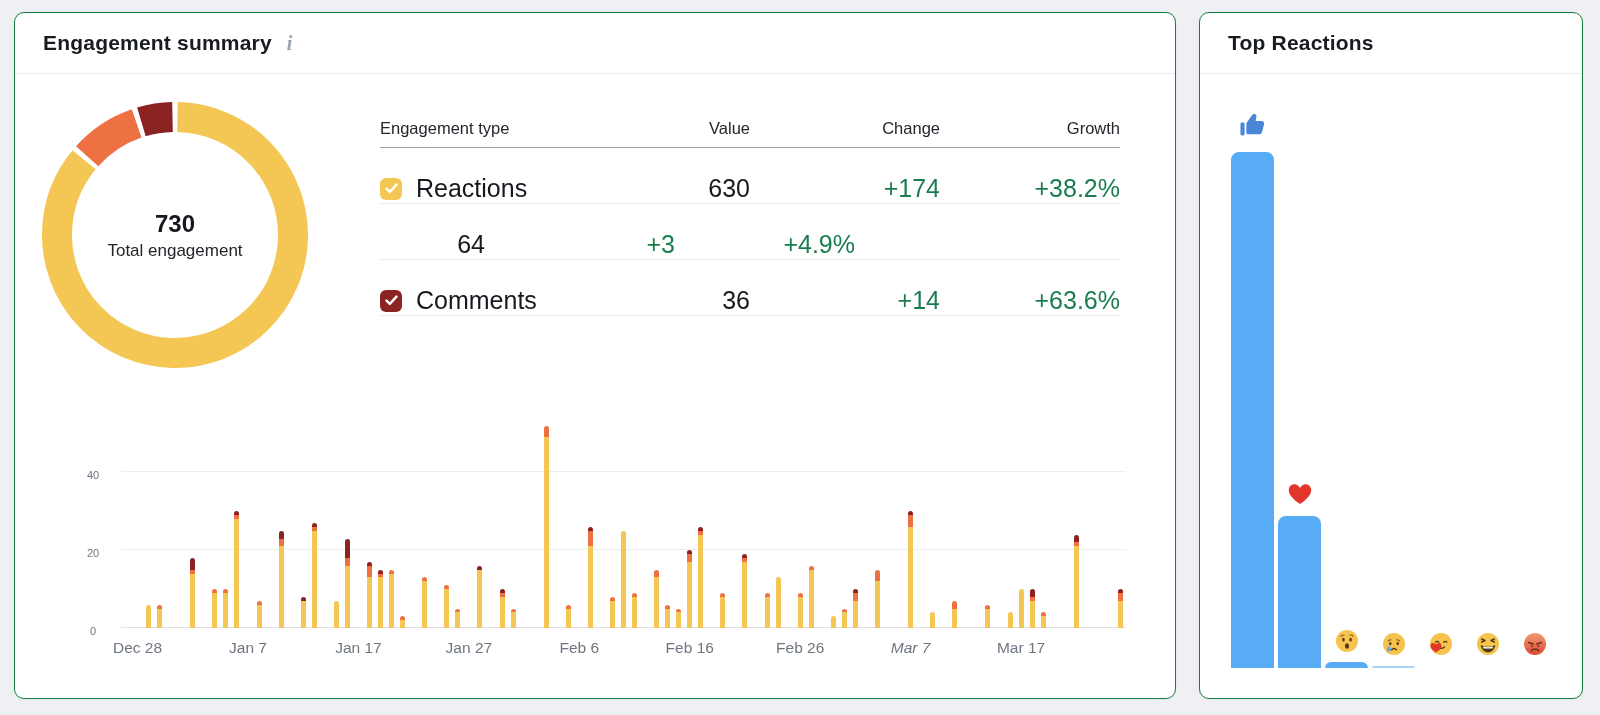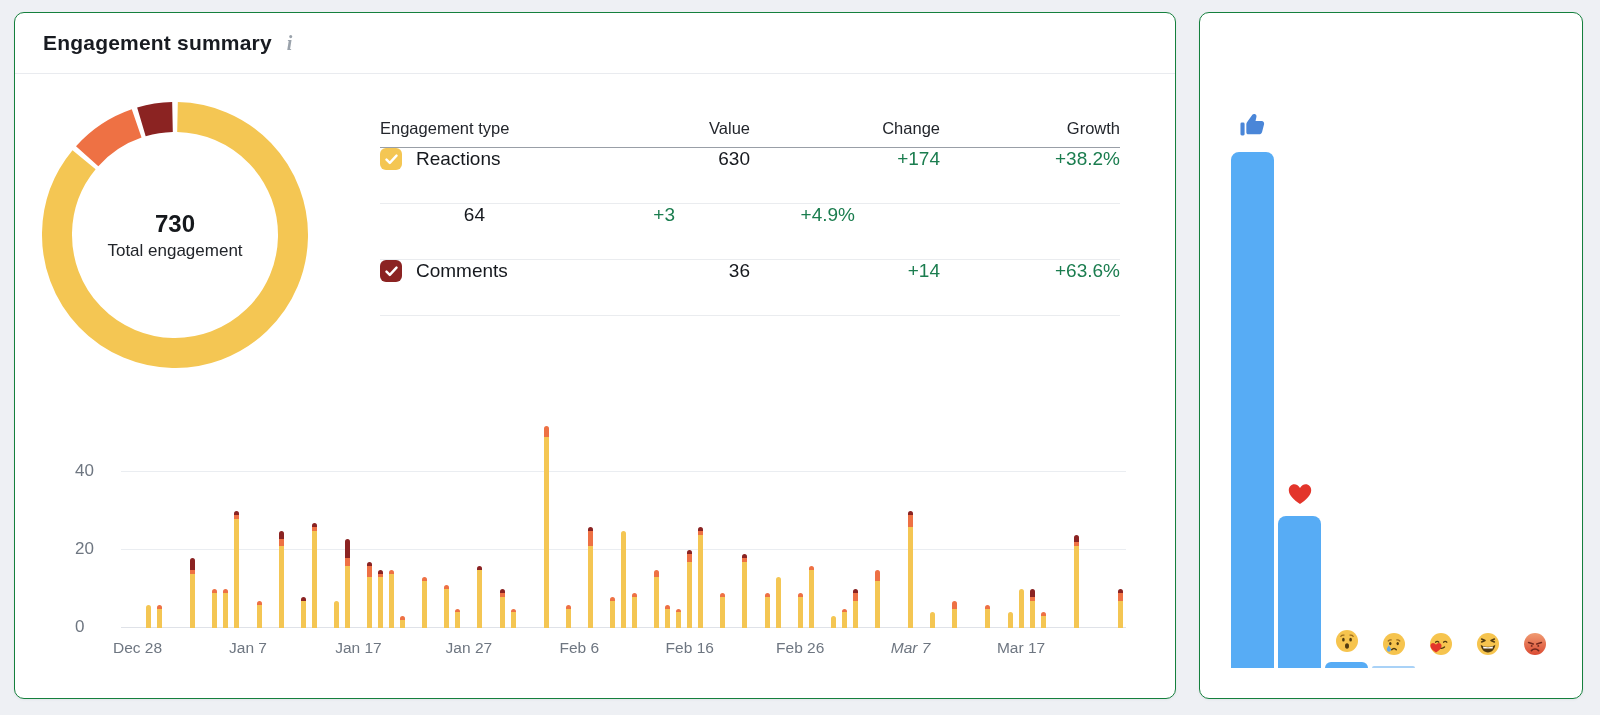--- a/index.html
+++ b/index.html
@@ -32,36 +32,36 @@
   .donut-center{
     position:absolute;inset:0;display:flex;flex-direction:column;
     align-items:center;justify-content:center;gap:3px;
   }
   .donut-total{font-size:24px;font-weight:700;color:#15181c;}
   .donut-label{font-size:17px;color:#22252a;}
   
   #eng-table{position:absolute;left:365px;top:96px;width:740px;}
   .t-head{display:flex;align-items:center;height:38px;border-bottom:1px solid #999fa7;
     font-size:16.5px;color:#23262c;}
-  .t-row{display:flex;align-items:flex-start;height:55px;border-bottom:1px solid #eaecef;
-    font-size:19px;color:#16191e;}
+  .t-row{display:flex;align-items:flex-end;height:55px;border-bottom:1px solid #eaecef;
+    font-size:25px;color:#16191e;}
   .c-type{flex:1;display:flex;align-items:center;gap:14px;}
   .c-val{width:105px;text-align:right;}
   .c-chg{width:190px;text-align:right;}
   .c-gro{width:180px;text-align:right;}
   .chk{
     width:22px;height:22px;border-radius:6px;flex:0 0 22px;
     display:flex;align-items:center;justify-content:center;cursor:pointer;
   }
   
   #eng-chart{position:absolute;left:106px;top:401px;width:1005px;height:214px;}
   .gridline{position:absolute;left:0;right:0;height:1px;background:#eaedf1;}
   .gridline.base{background:#dfe2e8;}
-  .ylab{position:absolute;left:-46px;width:36px;text-align:left;
-    font-size:17px;color:#6e7681;}
+  .ylab{position:absolute;left:-46px;width:36px;text-align:center;
+    font-size:11px;color:#6e7681;}
   .xlab{position:absolute;top:calc(100% + 11px);transform:translateX(-50%);
     font-size:15.5px;color:#6e7681;white-space:nowrap;}
   .ebar{position:absolute;bottom:0;width:5px;display:flex;flex-direction:column;
     border-radius:2.5px 2.5px 0 0;overflow:hidden;cursor:pointer;}
   .ebar>div{width:100%;}
   
   #react-chart{position:absolute;left:0;top:61px;right:0;bottom:0;}
   .rbar{position:absolute;width:43px;cursor:pointer;}
   .remoji{position:absolute;}
   .remoji svg{display:block;}
@@ -363,20 +363,23 @@
       </div>
       <div class="ebar" style="left: calc(99.4505% - 2.5px); height: 38.9091px;">
         <div style="flex-grow: 1; background: rgb(139, 35, 34);"></div>
         <div style="flex-grow: 2; background: rgb(238, 113, 68);"></div>
         <div style="flex-grow: 7; background: rgb(244, 198, 83);"></div>
       </div>
     </div>
 </div>
 
 <div class="card" id="react-card">
+  <div class="card-header">
+    <span class="card-title">Top Reactions</span>
+  </div>
   <div id="react-chart">
       <div class="rbar" style="left: 31px; bottom: 30px; height: 516px; width: 43px; background: rgb(87, 172, 245); border-radius: 8px 8px 0px 0px;"></div>
       <div class="remoji" style="left: 36.5px; bottom: 557px;">
         <svg width="32" height="32" viewBox="0 0 24 24">
           <g fill="#4A86D8">
             <rect x="2.6" y="10.2" width="3.1" height="9.6" rx="1"></rect>
             <path d="M7 18.6v-7.2c0-.5.2-1 .5-1.4l4-5.6c.4-.6 1.2-.9 1.9-.6.9.3 1.4 1.2 1.2 2.1l-.7 3.1h4.6c1.2 0 2.1 1.2 1.8 2.4l-1.5 5.8c-.3 1-1.2 1.8-2.3 1.8H8.4c-.8 0-1.4-.6-1.4-1.4z"></path>
           </g>
         </svg>
       </div>

